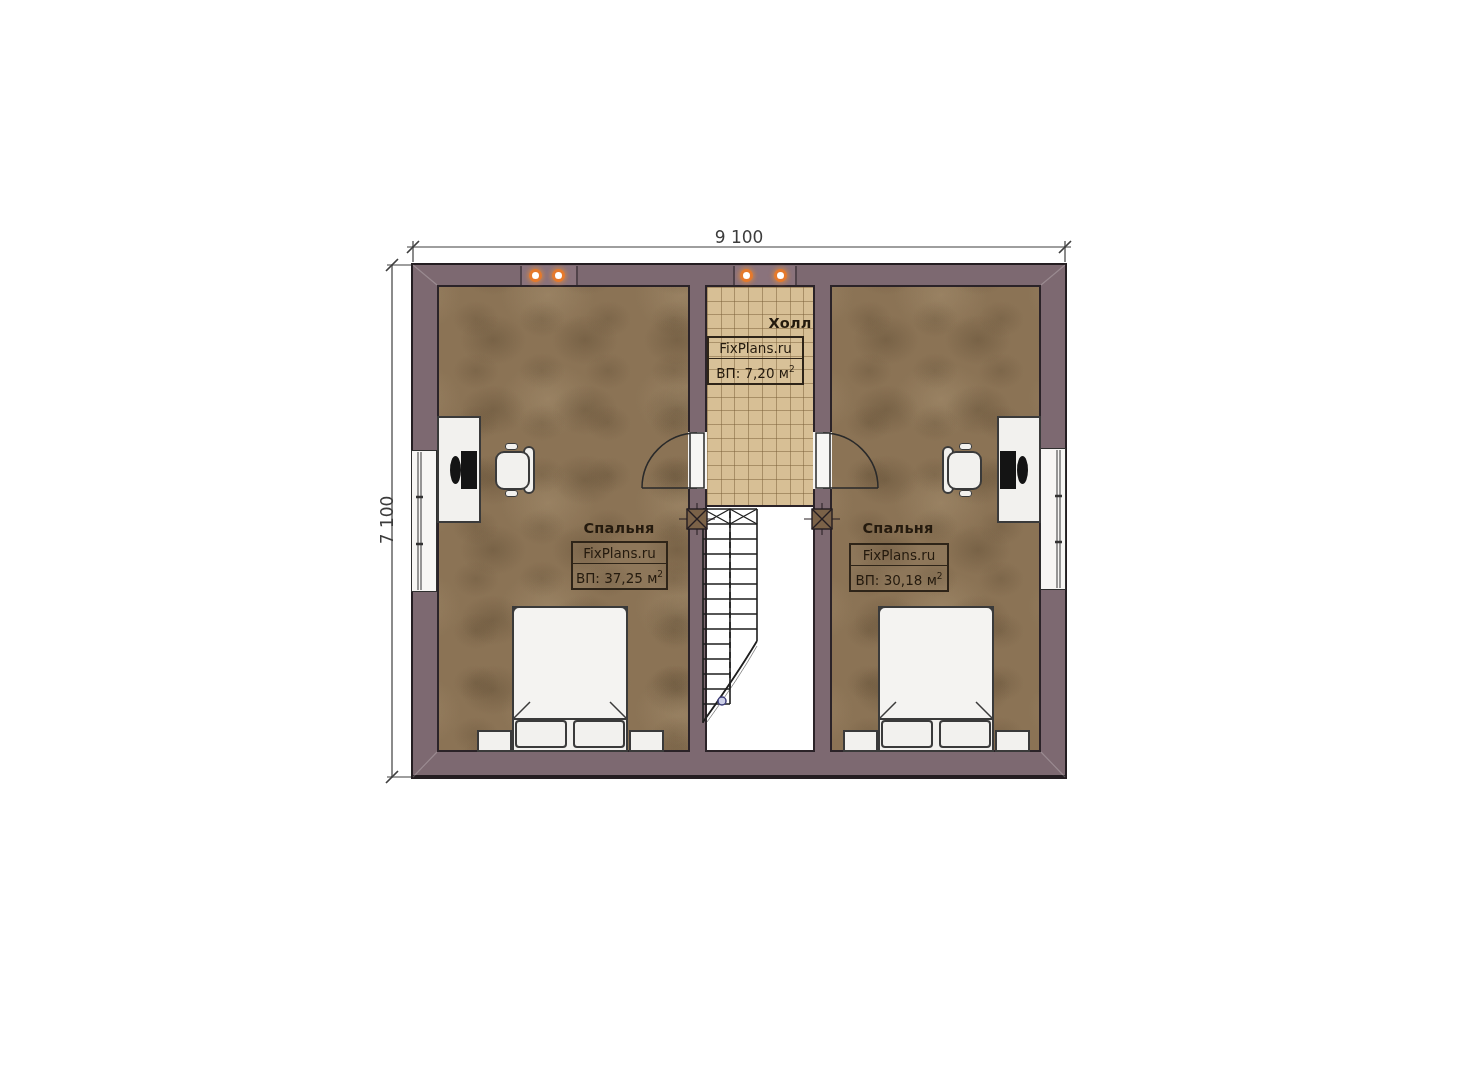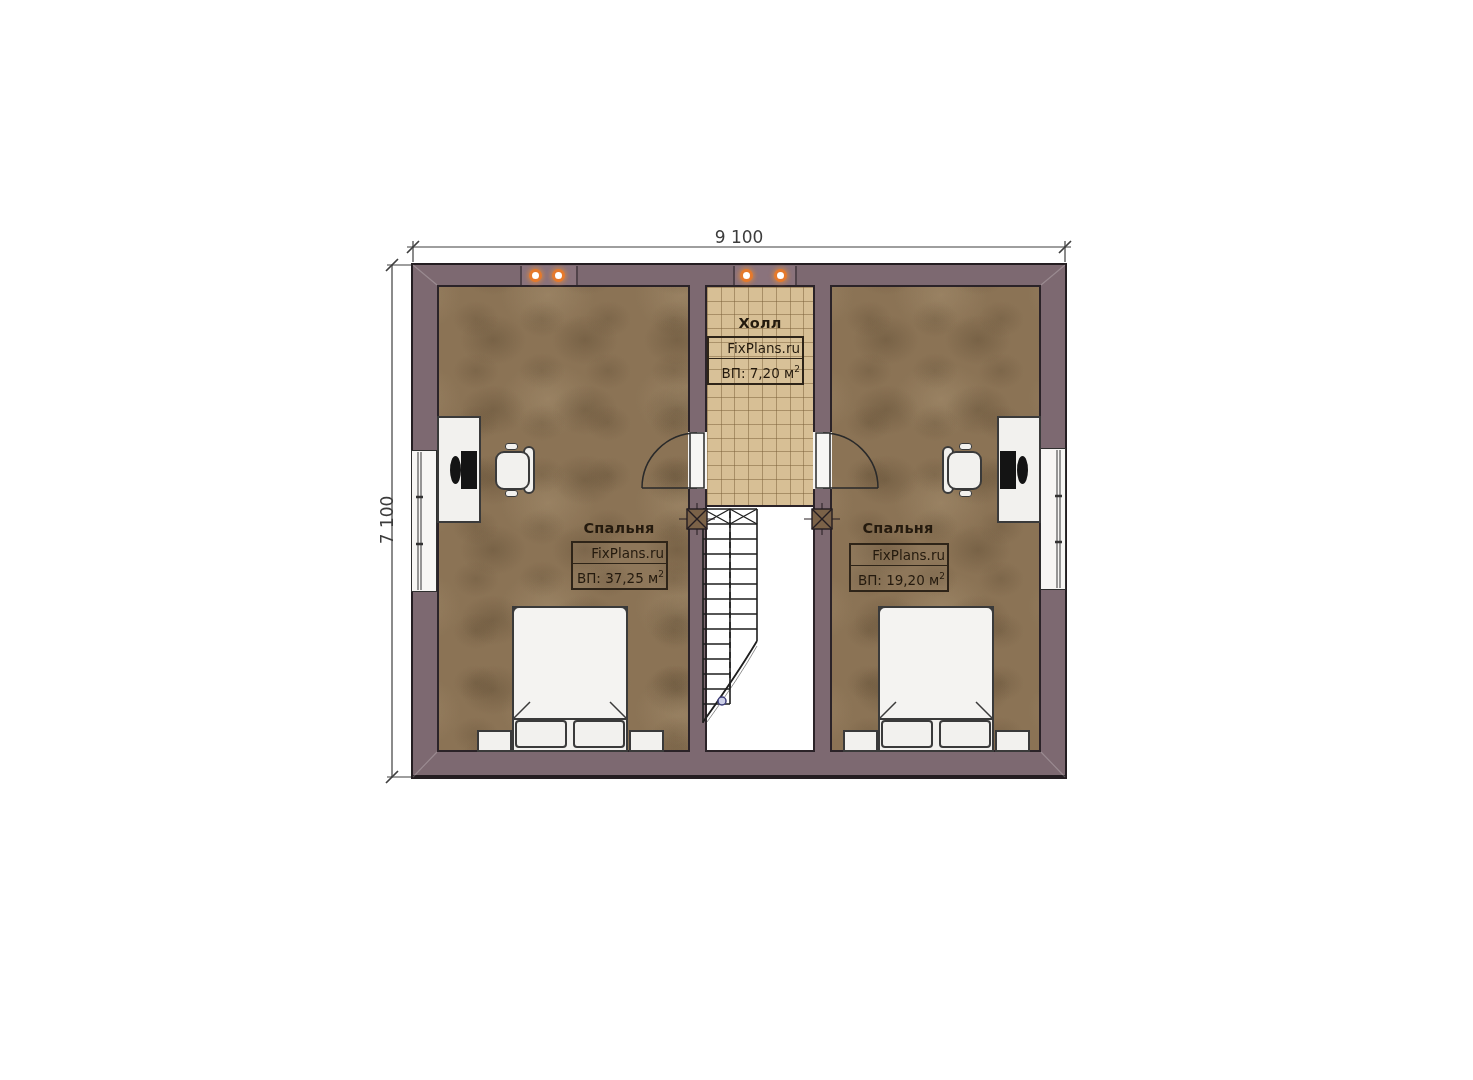--- a/index.html
+++ b/index.html
@@ -48,21 +48,21 @@
   .chair-seat { border-radius:9px; }
   .chair-back { border-radius:7px; }
   .chair-nub  { border-radius:3px; border-width:1.5px; }
   .blanket { border-radius:7px 7px 0 0; background:#f4f3f1; }
   .pillow { border-radius:4px; }
 
   
   .room-name { font-size:14.5px; font-weight:bold; color:var(--label-color,#241a0e);
                text-align:center; letter-spacing:.2px; }
   .room-box  { border:2px solid #2e2418; color:var(--label-color,#241a0e);
-               font-size:13.5px; text-align:right; background:rgba(255,255,255,.03); }
+               font-size:13.5px; text-align:center; background:rgba(255,255,255,.03); }
   .room-box .row { padding:1.5px 2px; line-height:17px; white-space:nowrap; }
   .room-box .row:first-child { border-bottom:1.5px solid #2e2418; }
   sup { font-size:9px; }
 
   .dim-label { font-size:17px; color:var(--dim-color,#3c3c3c); text-align:center; }
   .dim-left  { transform:rotate(-90deg); transform-origin:center; }
 
   svg.overlay { position:absolute; left:0; top:0; width:1473px; height:1080px; pointer-events:none; }
 </style>
 </head>
@@ -167,31 +167,31 @@
       <path d="M407 247 H1071 M413 241 V262 M1065 241 V262"></path>
       <path d="M407 253 L419 241 M1059 253 L1071 241" stroke-width="1.7"></path>
       <path d="M392 265 V777 M387 265 H411 M387 777 H411"></path>
       <path d="M386 271 L398 259 M386 783 L398 771" stroke-width="1.7"></path>
     </g>
   </svg>
 
   <div class="abs dim-label" style="left:689px;top:227px;width:100px;">9 100</div>
   <div class="abs dim-label dim-left" style="left:336px;top:511px;width:100px;height:18px;">7 100</div>
 
-  <div class="abs room-name" style="left:705px;top:315px;width:110px;">Холл</div>
+  <div class="abs room-name" style="left:735px;top:315px;width:110px;">Холл</div>
   <div class="abs room-box" style="left:707px;top:336px;width:97px;">
     <div class="row">FixPlans.ru</div>
     <div class="row"><span>ВП: 7,20 м</span><sup>2</sup></div>
   </div>
 
   <div class="abs room-name" style="left:562px;top:520px;width:114px;">Спальня</div>
   <div class="abs room-box" style="left:571px;top:541px;width:97px;">
     <div class="row">FixPlans.ru</div>
     <div class="row"><span>ВП: 37,25 м</span><sup>2</sup></div>
   </div>
 
   <div class="abs room-name" style="left:841px;top:520px;width:114px;">Спальня</div>
   <div class="abs room-box" style="left:849px;top:543px;width:100px;">
     <div class="row">FixPlans.ru</div>
-    <div class="row"><span>ВП: 19,20 м</span><sup>2</sup></div>
+    <div class="row"><span>ВП: 30,18 м</span><sup>2</sup></div>
   </div>
 
 </div>
 
 </body></html>

